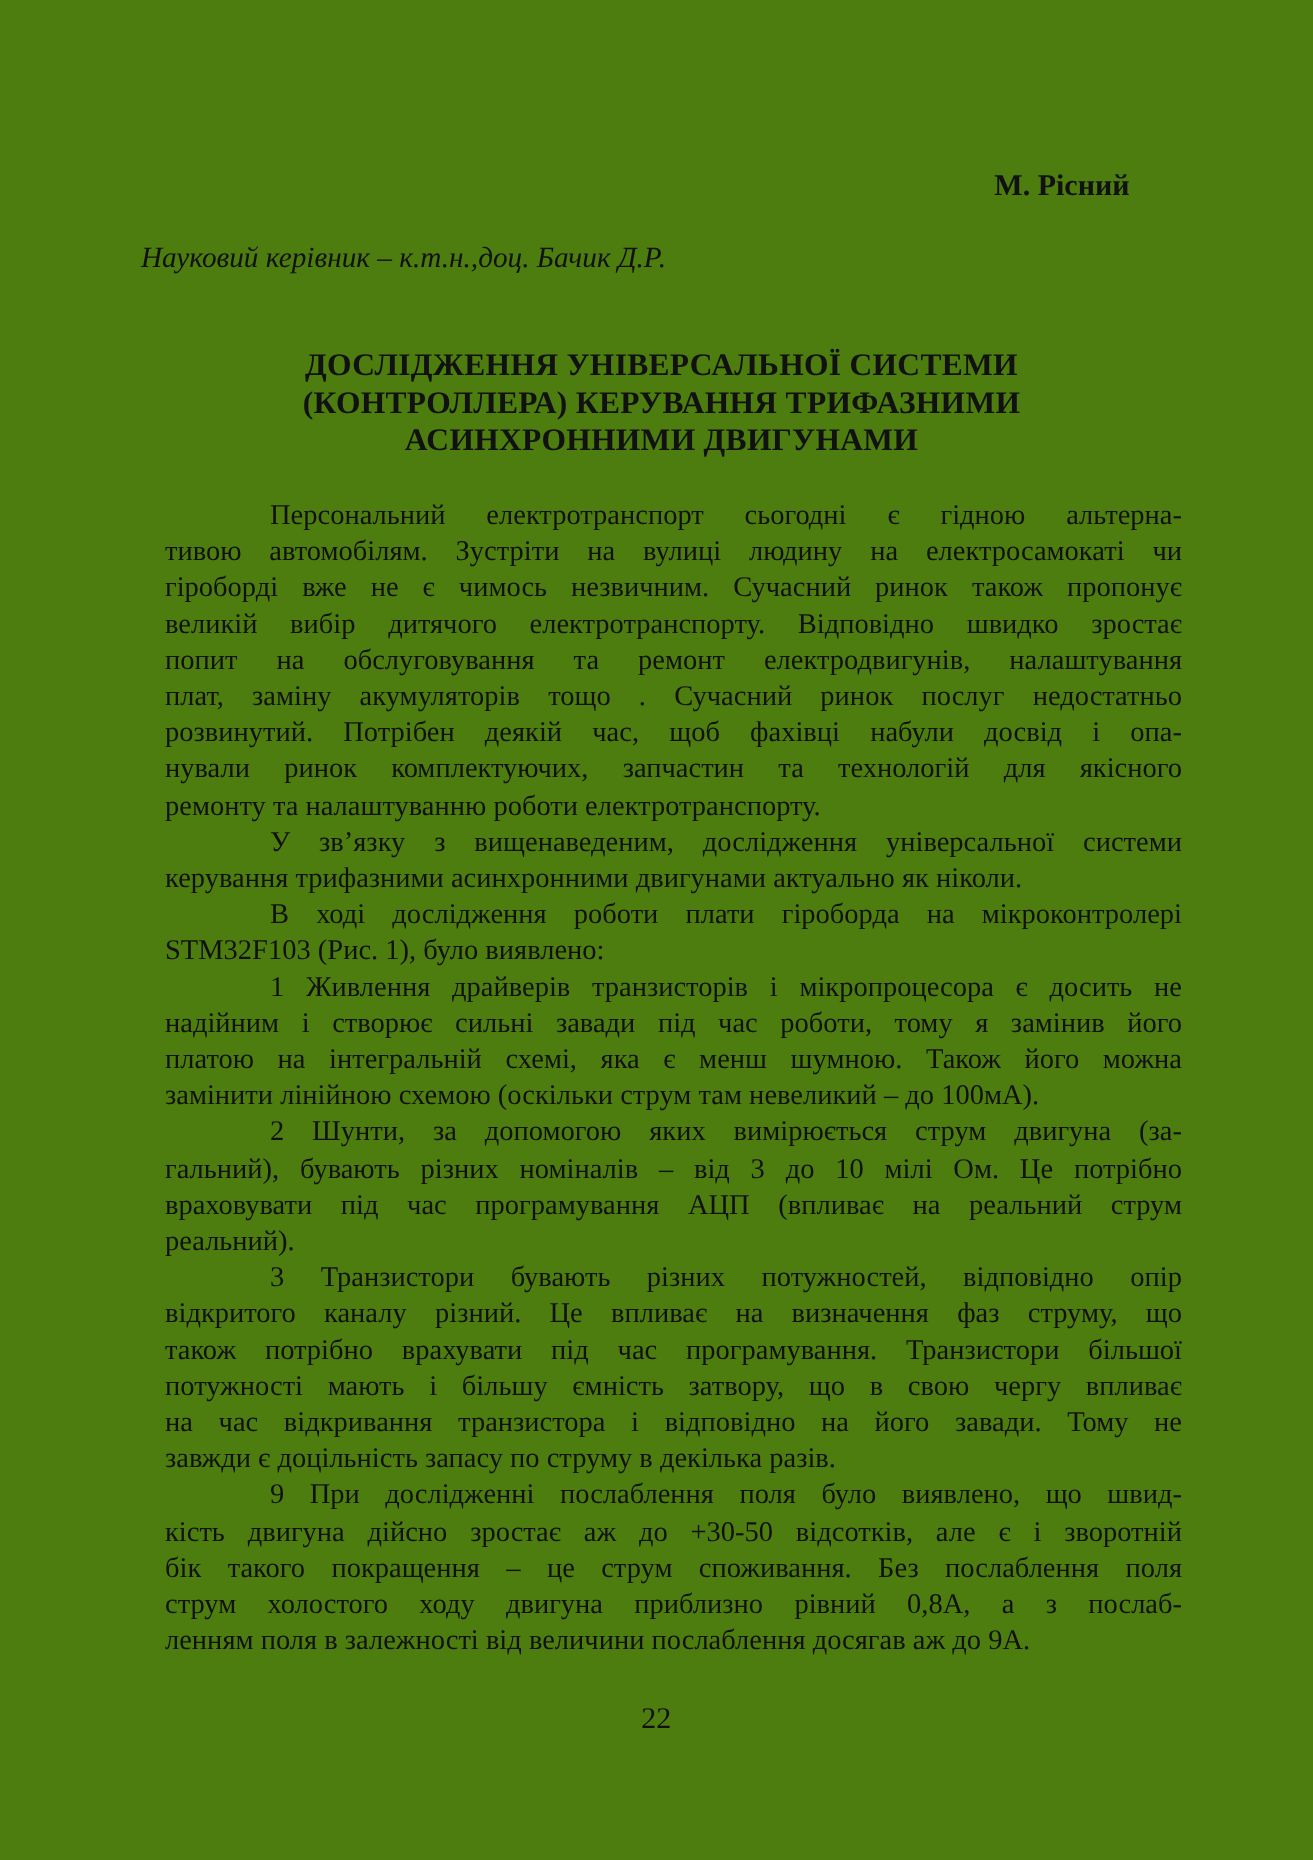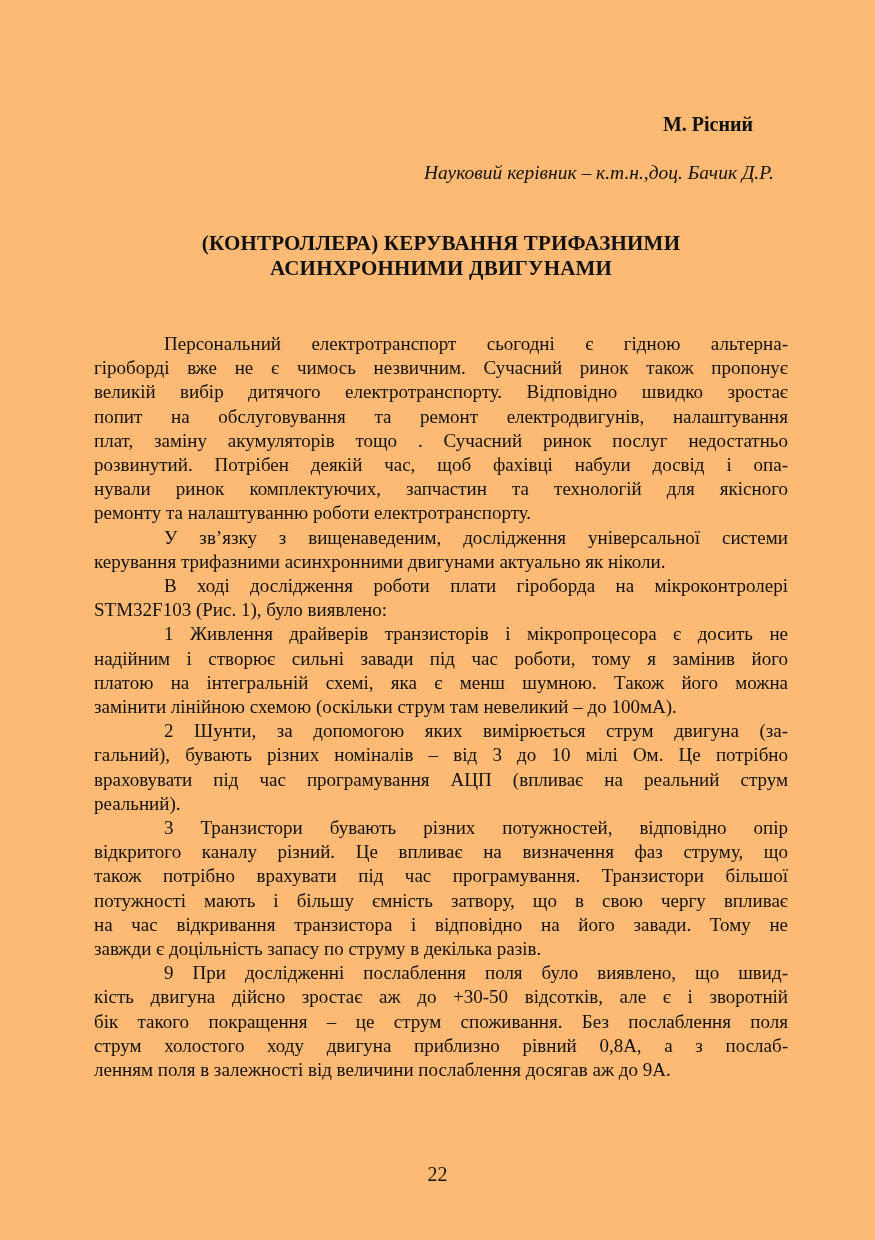--- a/index.html
+++ b/index.html
@@ -1,21 +1,21 @@
 <!DOCTYPE html>
 <html><head>
 <meta charset="utf-8">
 <style>
   html, body { margin: 0; padding: 0; background: #e8e8e8; }
   .page {
     position: relative;
     width: 875px;
     height: 1240px;
     margin: 0 auto;
-    background: #fdba74;
+    background: #4d7c0f;
     color: #111111;
     font-family: "Liberation Serif", "DejaVu Serif", serif;
     overflow: hidden;
   }
   .content {
     position: absolute;
     left: 94px;
     top: 0;
     width: 694px;
     height: 100%;
@@ -28,21 +28,20 @@
     text-align: right;
     font-weight: bold;
     font-size: 20px;
     line-height: 25px;
   }
   .supervisor {
     position: absolute;
     top: 160px;
     left: 0;
     right: 14px;
-    text-align: right;
     font-style: italic;
     font-size: 19.5px;
     line-height: 25px;
   }
   .title {
     position: absolute;
     top: 231px;
     left: 0;
     width: 694px;
     text-align: center;
@@ -56,52 +55,54 @@
     top: 332px;
     left: 0;
     width: 694px;
     font-size: 19px;
     line-height: 24.2px;
   }
   .line {
     text-align: justify;
     text-align-last: justify;
     white-space: normal;
+    margin-left: 16px;
   }
   .line.last {
     text-align-last: left;
   }
   .line.first {
     text-indent: 70px;
   }
   .page-number {
     position: absolute;
     top: 1134px;
     left: 0;
     width: 875px;
     text-align: center;
     font-size: 20px;
     line-height: 25px;
-    margin-top: 28px;
   }
 </style>
 </head>
 <body>
 
 <div class="page">
   <div class="content">
     <div class="author">М. Рісний</div>
     <div class="supervisor">Науковий керівник – к.т.н.,доц. Бачик Д.Р.</div>
     <div class="title">
+        <div class="title-line">ДОСЛІДЖЕННЯ УНІВЕРСАЛЬНОЇ СИСТЕМИ</div>
         <div class="title-line">(КОНТРОЛЛЕРА) КЕРУВАННЯ ТРИФАЗНИМИ</div>
         <div class="title-line">АСИНХРОННИМИ ДВИГУНАМИ</div>
       </div>
     <div class="body-text">
         <div class="paragraph">
           <div class="line first">Персональний електротранспорт сьогодні є гідною альтерна-</div>
+          <div class="line">тивою автомобілям. Зустріти на вулиці людину на електросамокаті чи</div>
           <div class="line">гіроборді вже не є чимось незвичним. Сучасний ринок також пропонує</div>
           <div class="line">великій вибір дитячого електротранспорту. Відповідно швидко зростає</div>
           <div class="line">попит на обслуговування та ремонт електродвигунів, налаштування</div>
           <div class="line">плат, заміну акумуляторів тощо . Сучасний ринок послуг недостатньо</div>
           <div class="line">розвинутий. Потрібен деякій час, щоб фахівці набули досвід і опа-</div>
           <div class="line">нували ринок комплектуючих, запчастин та технологій для якісного</div>
           <div class="line last">ремонту та налаштуванню роботи електротранспорту.</div>
         </div>
         <div class="paragraph">
           <div class="line first">У зв’язку з вищенаведеним, дослідження універсальної системи</div>

